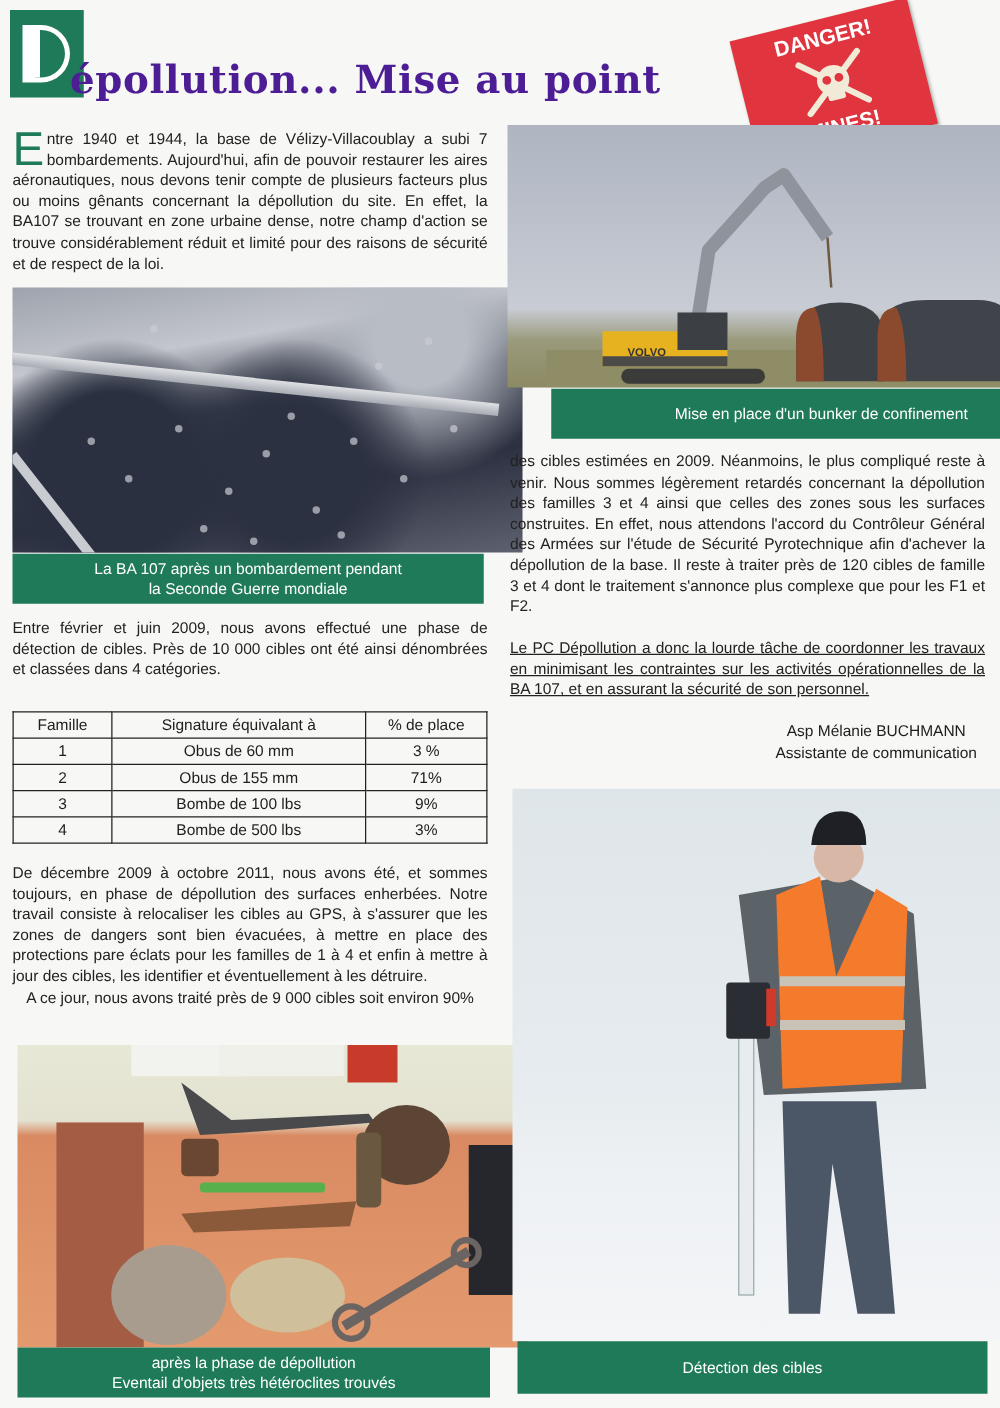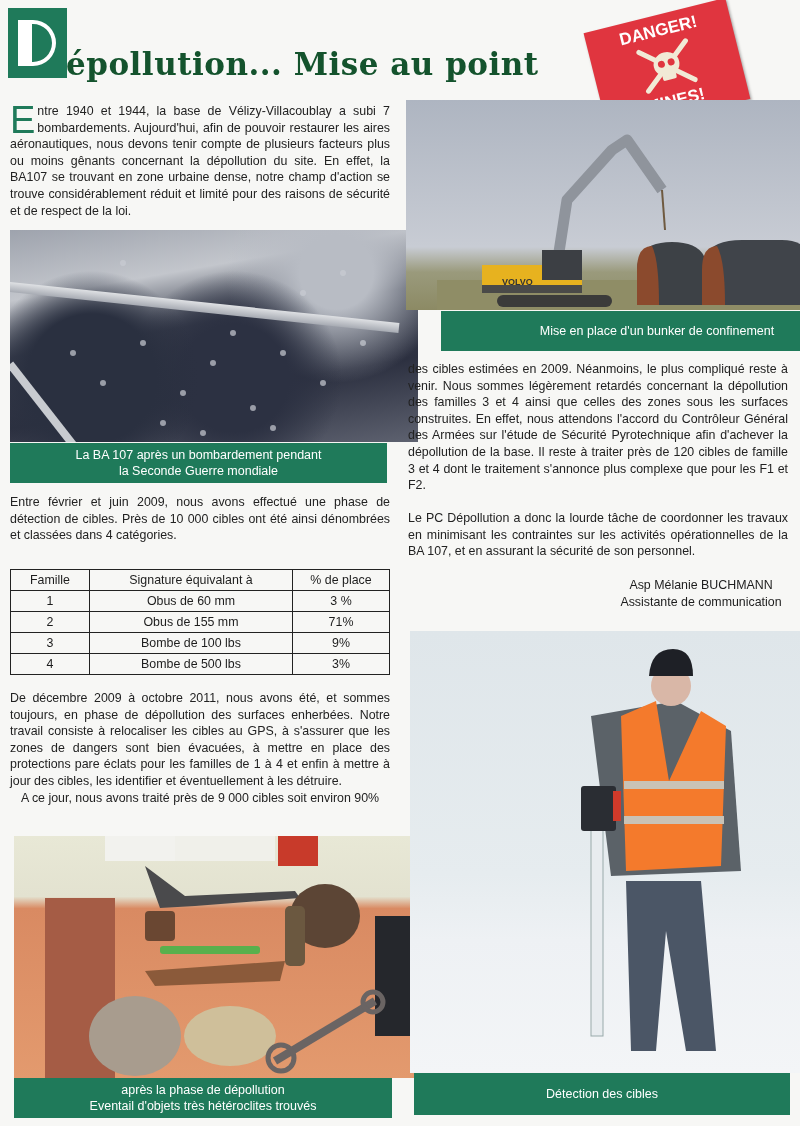--- a/index.html
+++ b/index.html
@@ -22,23 +22,23 @@
     position: absolute; left: 10px; top: 12px; width: 38px; height: 46px;
     border: 4px solid #fff; border-left-width: 10px;
     border-radius: 0 26px 26px 0; box-sizing: border-box;
     background: #1f7a5a;
   }
   .dropcap-box .d-shape::before {
     content: ""; position: absolute; left: -6px; top: 0; width: 10px; height: 100%;
     background: #fff;
   }
   .title-text {
-    position: absolute; left: 58px; top: 38px;
+    position: absolute; left: 48px; top: 38px;
     font-family: "DejaVu Serif", serif; font-weight: bold;
-    font-size: 31px; color: #14532d; letter-spacing: 0.5px;
+    font-size: 31px; color: #4c1d95; letter-spacing: 0.5px;
     white-space: nowrap;
   }
 
   
   .danger {
     left: 594px; top: 14px; width: 146px; height: 104px;
     background: #e0353f; transform: rotate(-14deg);
     box-shadow: 1px 2px 3px rgba(0,0,0,0.35);
     color: #fff; font-weight: bold; text-align: center;
   }
@@ -87,21 +87,21 @@
   .cap-aerial { left: 10px; top: 443px; width: 377px; height: 40px; }
 
   
   .excav {
     left: 406px; top: 100px; width: 380px; height: 210px;
     background: linear-gradient(#aeb5c1 0%, #c8ccd4 70%, #9a9a7c 82%, #8c8a64 100%);
   }
   .cap-excav { left: 406px; top: 311px; width: 432px; height: 40px; margin-left: 35px; }
 
   .col2a { left: 408px; top: 361px; width: 380px; }
-  .col2b { left: 408px; top: 510px; width: 380px; }
+  .col2b { left: 408px; top: 510px; width: 380px; text-decoration: underline; }
   .sign { left: 587px; top: 577px; width: 228px; text-align: center; font-size: 12.4px; line-height: 16.6px; }
 
   .detect-p { left: 10px; top: 494px; width: 380px; }
 
   
   .tbl {
     left: 10px; top: 569px; width: 380px; border-collapse: collapse;
     font-size: 12.4px;
   }
   .tbl td, .tbl th {

